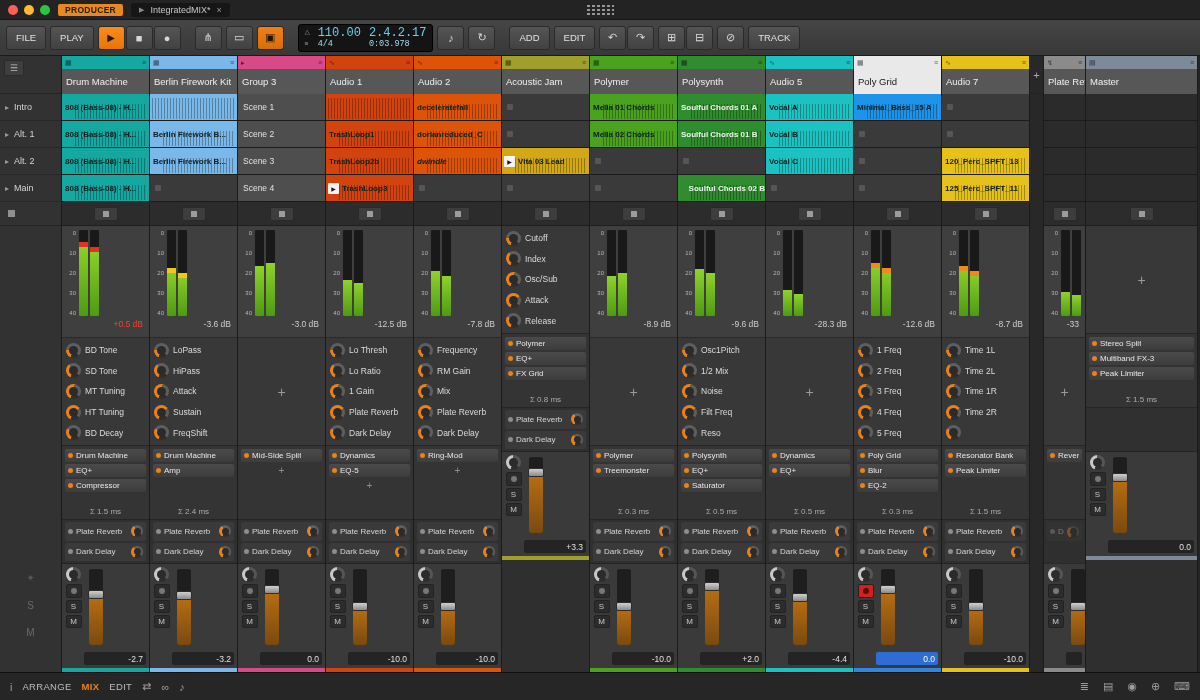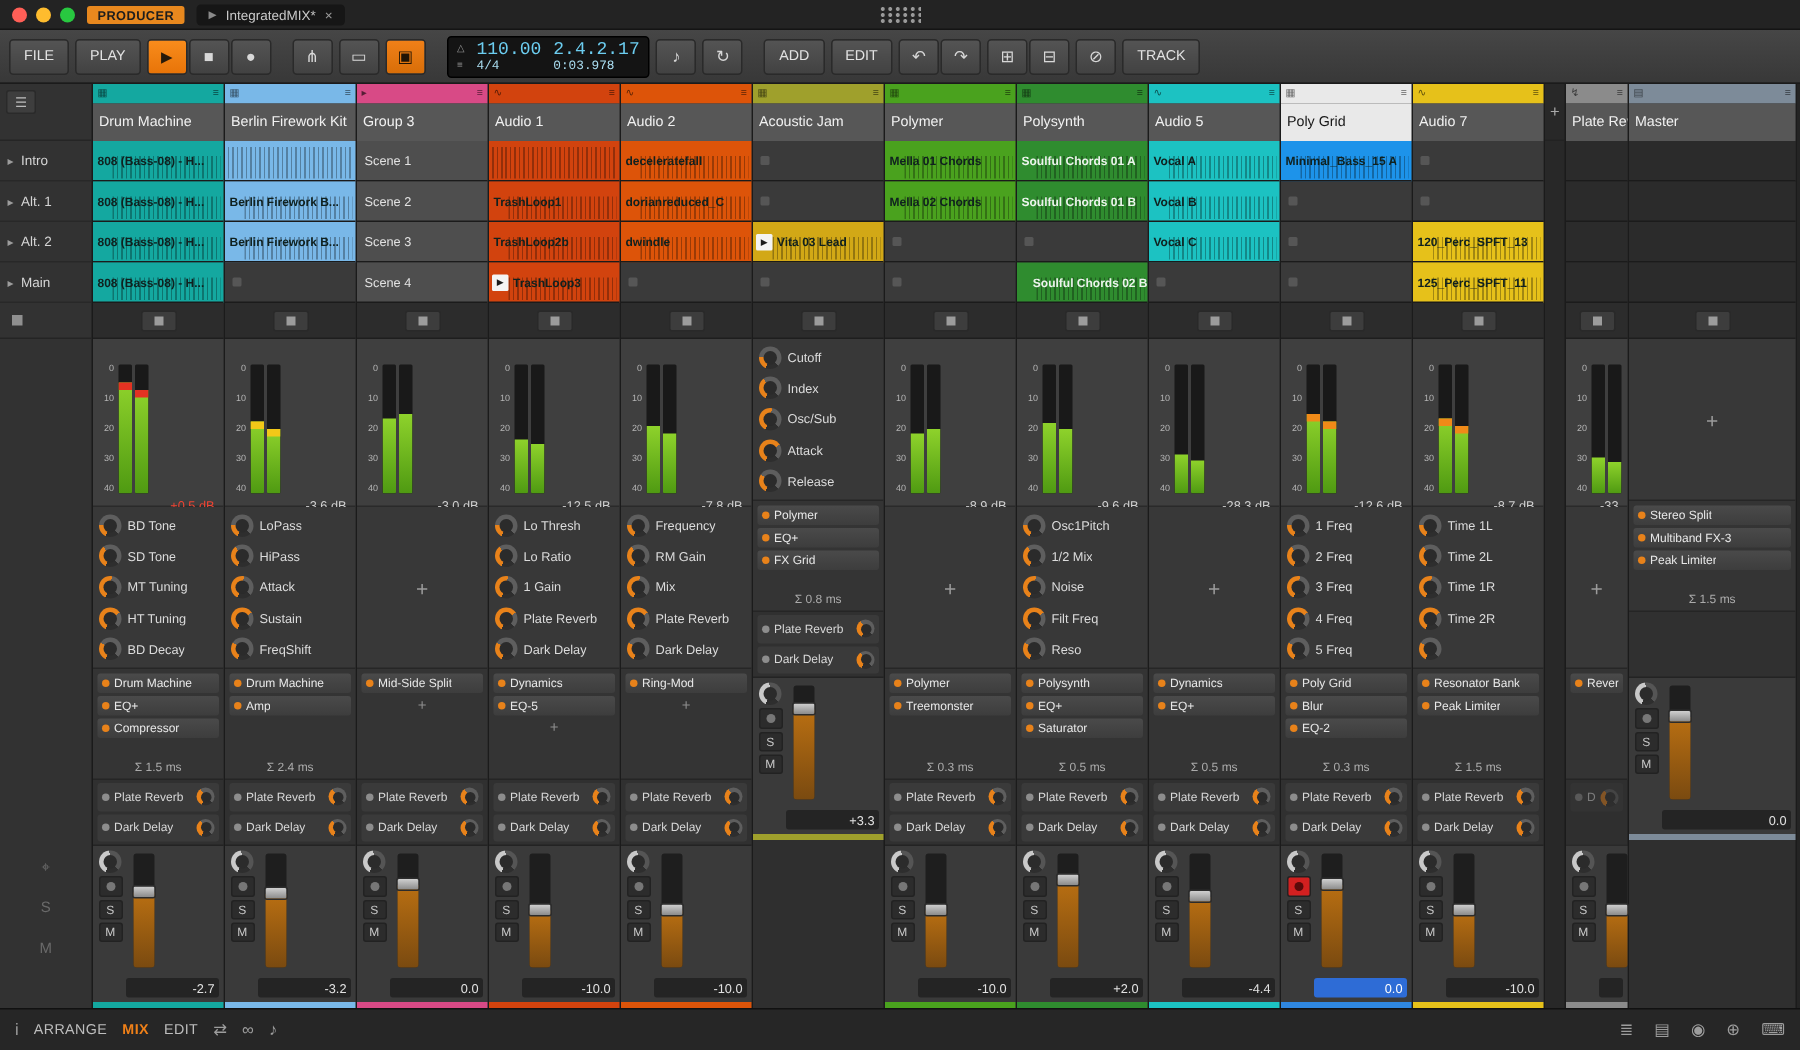--- a/index.html
+++ b/index.html
@@ -56,21 +56,21 @@
   .slot-stop{width:6px;height:6px;background:#565656;margin-left:5px;border-radius:1px}
   .clip-label{font-size:8px;color:#10211f;padding-left:3px;white-space:nowrap;overflow:hidden;position:relative;z-index:2;font-weight:bold}
   .clip-cell.scene .clip-label{color:#e2e2e2;font-weight:normal;font-size:8.5px;padding-left:5px}
   .clip-cell.light .clip-label{color:#ecf4ec}
   .clip-play{width:11px;height:11px;background:#f4f4f4;color:#1c1c1c;font-size:6px;display:flex;align-items:center;justify-content:center;border-radius:1px;margin-left:2px;flex:none;position:relative;z-index:2}
   .clip-wave{position:absolute;left:13px;right:2px;bottom:1px;height:58%;background:repeating-linear-gradient(90deg,rgba(0,0,0,.30) 0 1px,transparent 1px 3px);z-index:1}
   .clip-wave.tall{left:2px;height:82%}
   .t-stop{height:24px;flex:none;background:#2c2c2c;border-bottom:1px solid #1e1e1e;display:flex;align-items:center;justify-content:center}
   .stop-btn{width:24px;height:14px;background:#3d3d3d;border:1px solid #292929;border-radius:2px;display:flex;align-items:center;justify-content:center}
   .stop-ico{width:6px;height:6px;background:#9c9c9c}
-  .t-meter{height:112px;flex:none;background:#3f3f3f;border-bottom:1px solid #2a2a2a;padding:17px 4px 0 4px}
+  .t-meter{height:112px;flex:none;background:#3f3f3f;border-bottom:1px solid #2a2a2a;padding:4px 4px 0 4px}
   .m-body{display:flex;gap:2px;height:86px}
   .m-scale{width:11px;display:flex;flex-direction:column;justify-content:space-between;align-items:flex-end;font-size:6px;color:#b5b5b5;padding-right:1px}
   .m-bar{width:9px;height:100%;background:#191919;position:relative;border-radius:1px;overflow:hidden}
   .m-fill{position:absolute;bottom:0;left:0;right:0;background:linear-gradient(to top,#4f9a12,#8ed22b)}
   .m-cap{position:absolute;left:0;right:0;height:5px}
   .m-db{height:16px;display:flex;align-items:center;justify-content:flex-end;font-size:8.5px;color:#cfcfcf;padding-right:2px;white-space:nowrap;overflow:hidden}
   .m-db.alert{color:#ef4433}
   .t-knobs{height:108px;flex:none;background:#383838;border-bottom:1px solid #262626;padding:3px 4px;display:flex;flex-direction:column;gap:2px}
   .knob-row{height:19px;display:flex;align-items:center;gap:4px;overflow:hidden}
   .knob{width:15px;height:15px;border-radius:50%;flex:none;position:relative;background:conic-gradient(from 205deg,#e8821a 0 var(--a,120deg),#5e5e5e var(--a,120deg) 290deg,#2e2e2e 290deg 360deg)}
@@ -641,21 +641,21 @@
         </div>
         <div class="t-clips">
           <div class="clip-cell clip" style="background: rgb(221, 84, 9);">
             <span class="clip-label">deceleratefall</span>
             <span class="clip-wave"></span>
           </div>
           <div class="clip-cell clip" style="background: rgb(221, 84, 9);">
             <span class="clip-label">dorianreduced_C</span>
             <span class="clip-wave"></span>
           </div>
-          <div class="clip-cell clip" style="background: rgb(221, 84, 9);">
+          <div class="clip-cell clip" style="background: rgb(221, 84, 9); font-style: italic;">
             <span class="clip-label">dwindle</span>
             <span class="clip-wave"></span>
           </div>
           <div class="clip-cell empty">
             <span class="slot-stop"></span>
           </div>
         </div>
         <div class="t-stop">
           <span class="stop-btn">
             <span class="stop-ico"></span>

